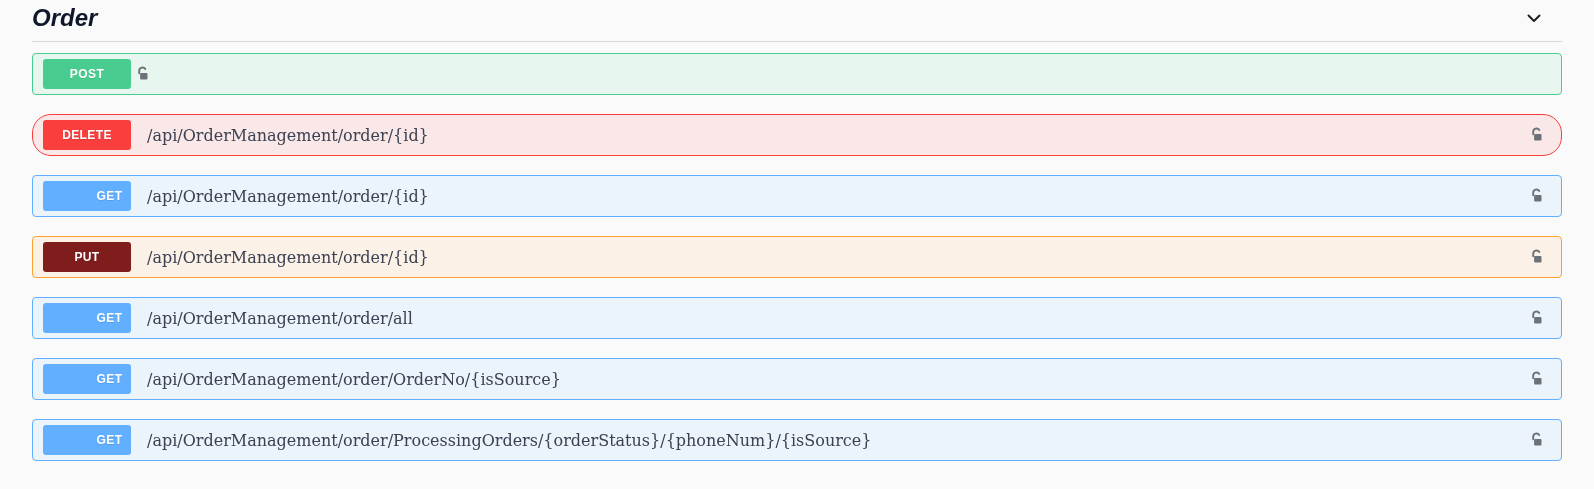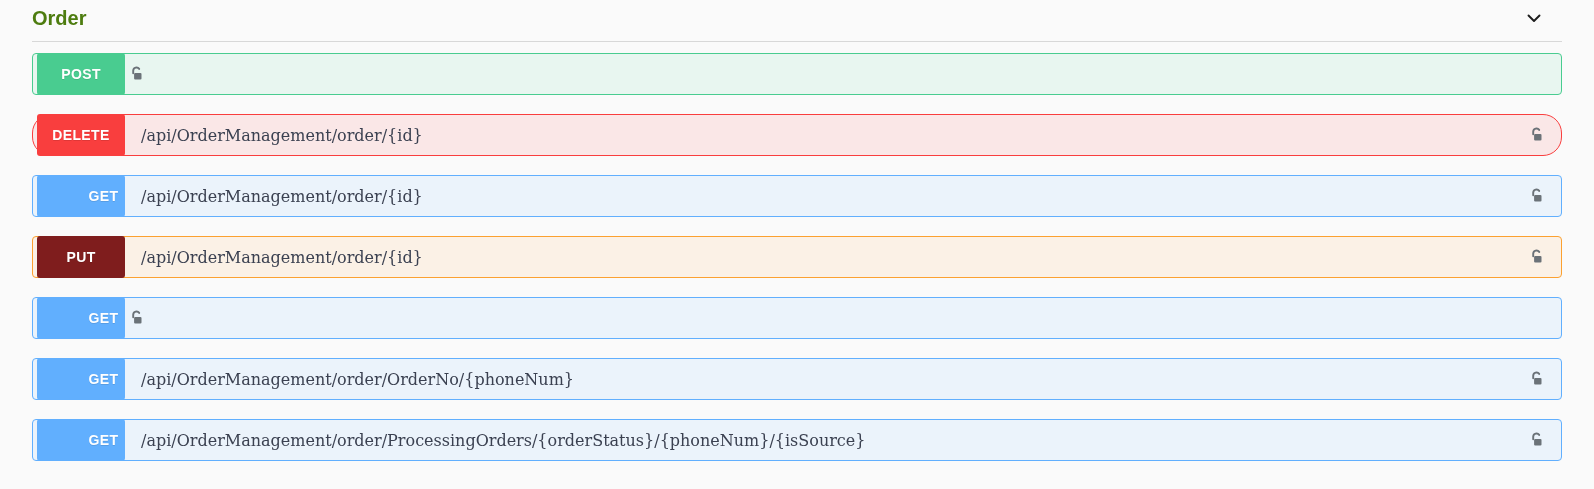--- a/index.html
+++ b/index.html
@@ -25,26 +25,27 @@
   .tag-header {
     display: flex;
     align-items: center;
     justify-content: space-between;
     height: 36px;
     padding: 0 2px 0 8px;
     cursor: pointer;
     user-select: none;
   }
   .tag-title {
-    font-size: 20px;
+    font-size: 24px;
     font-weight: bold;
-    color: #4d7c0f;
+    color: #0f172a;
     font-family: "Liberation Sans", sans-serif;
     letter-spacing: 0px;
     line-height: 28px;
+    font-style: italic;
   }
   .chevron-wrap {
     display: flex;
     align-items: center;
     justify-content: center;
     width: 20px;
     height: 20px;
     margin-right: 24px;
   }
   .chevron-wrap svg { display: block; }
@@ -71,28 +72,29 @@
     position: relative;
   }
   .op-row:last-child { margin-bottom: 0; }
 
   .op-method {
     display: flex;
     align-items: center;
     justify-content: center;
     width: 88px;
     min-width: 88px;
-    height: 42px;
+    height: 30px;
     border-radius: 3px;
     color: #ffffff;
-    font-size: 14px;
+    font-size: 12px;
     font-weight: bold;
     font-family: "Liberation Sans", sans-serif;
     letter-spacing: 0.4px;
     text-shadow: 0 1px 0 rgba(0,0,0,0.10);
+    margin-left: 6px;
   }
 
   .op-path {
     margin-left: 16px;
     font-family: "DejaVu Serif", "Liberation Serif", serif;
     font-size: 16px;
     color: #3b4151;
     white-space: nowrap;
     flex: 1 1 auto;
     overflow: hidden;
@@ -173,30 +175,31 @@
         <span class="op-path">/api/OrderManagement/order/{id}</span>
         <span class="op-lock">
 <svg width="20" height="20" viewBox="0 0 20 20" aria-hidden="true">
   <path d="M6.2 9.2 V6.6 a3.3 3.3 0 0 1 6.0 -1.7" fill="none" stroke="#6b7278" stroke-width="1.9" stroke-linecap="round"></path>
   <rect x="7.1" y="9.0" width="7.4" height="6.6" rx="1.1" fill="#6b7278"></rect>
 </svg>
         </span>
       </div>
       <div class="op-row r-get">
         <span class="op-method m-get">GET</span>
-        <span class="op-lock">
-<svg width="20" height="20" viewBox="0 0 20 20" aria-hidden="true">
-  <path d="M6.2 9.2 V6.6 a3.3 3.3 0 0 1 6.0 -1.7" fill="none" stroke="#6b7278" stroke-width="1.9" stroke-linecap="round"></path>
-  <rect x="7.1" y="9.0" width="7.4" height="6.6" rx="1.1" fill="#6b7278"></rect>
-</svg>
-        </span>
-      </div>
-      <div class="op-row r-get">
-        <span class="op-method m-get">GET</span>
-        <span class="op-path">/api/OrderManagement/order/OrderNo/{phoneNum}</span>
+        <span class="op-path">/api/OrderManagement/order/all</span>
+        <span class="op-lock">
+<svg width="20" height="20" viewBox="0 0 20 20" aria-hidden="true">
+  <path d="M6.2 9.2 V6.6 a3.3 3.3 0 0 1 6.0 -1.7" fill="none" stroke="#6b7278" stroke-width="1.9" stroke-linecap="round"></path>
+  <rect x="7.1" y="9.0" width="7.4" height="6.6" rx="1.1" fill="#6b7278"></rect>
+</svg>
+        </span>
+      </div>
+      <div class="op-row r-get">
+        <span class="op-method m-get">GET</span>
+        <span class="op-path">/api/OrderManagement/order/OrderNo/{isSource}</span>
         <span class="op-lock">
 <svg width="20" height="20" viewBox="0 0 20 20" aria-hidden="true">
   <path d="M6.2 9.2 V6.6 a3.3 3.3 0 0 1 6.0 -1.7" fill="none" stroke="#6b7278" stroke-width="1.9" stroke-linecap="round"></path>
   <rect x="7.1" y="9.0" width="7.4" height="6.6" rx="1.1" fill="#6b7278"></rect>
 </svg>
         </span>
       </div>
       <div class="op-row r-get">
         <span class="op-method m-get">GET</span>
         <span class="op-path">/api/OrderManagement/order/ProcessingOrders/{orderStatus}/{phoneNum}/{isSource}</span>

